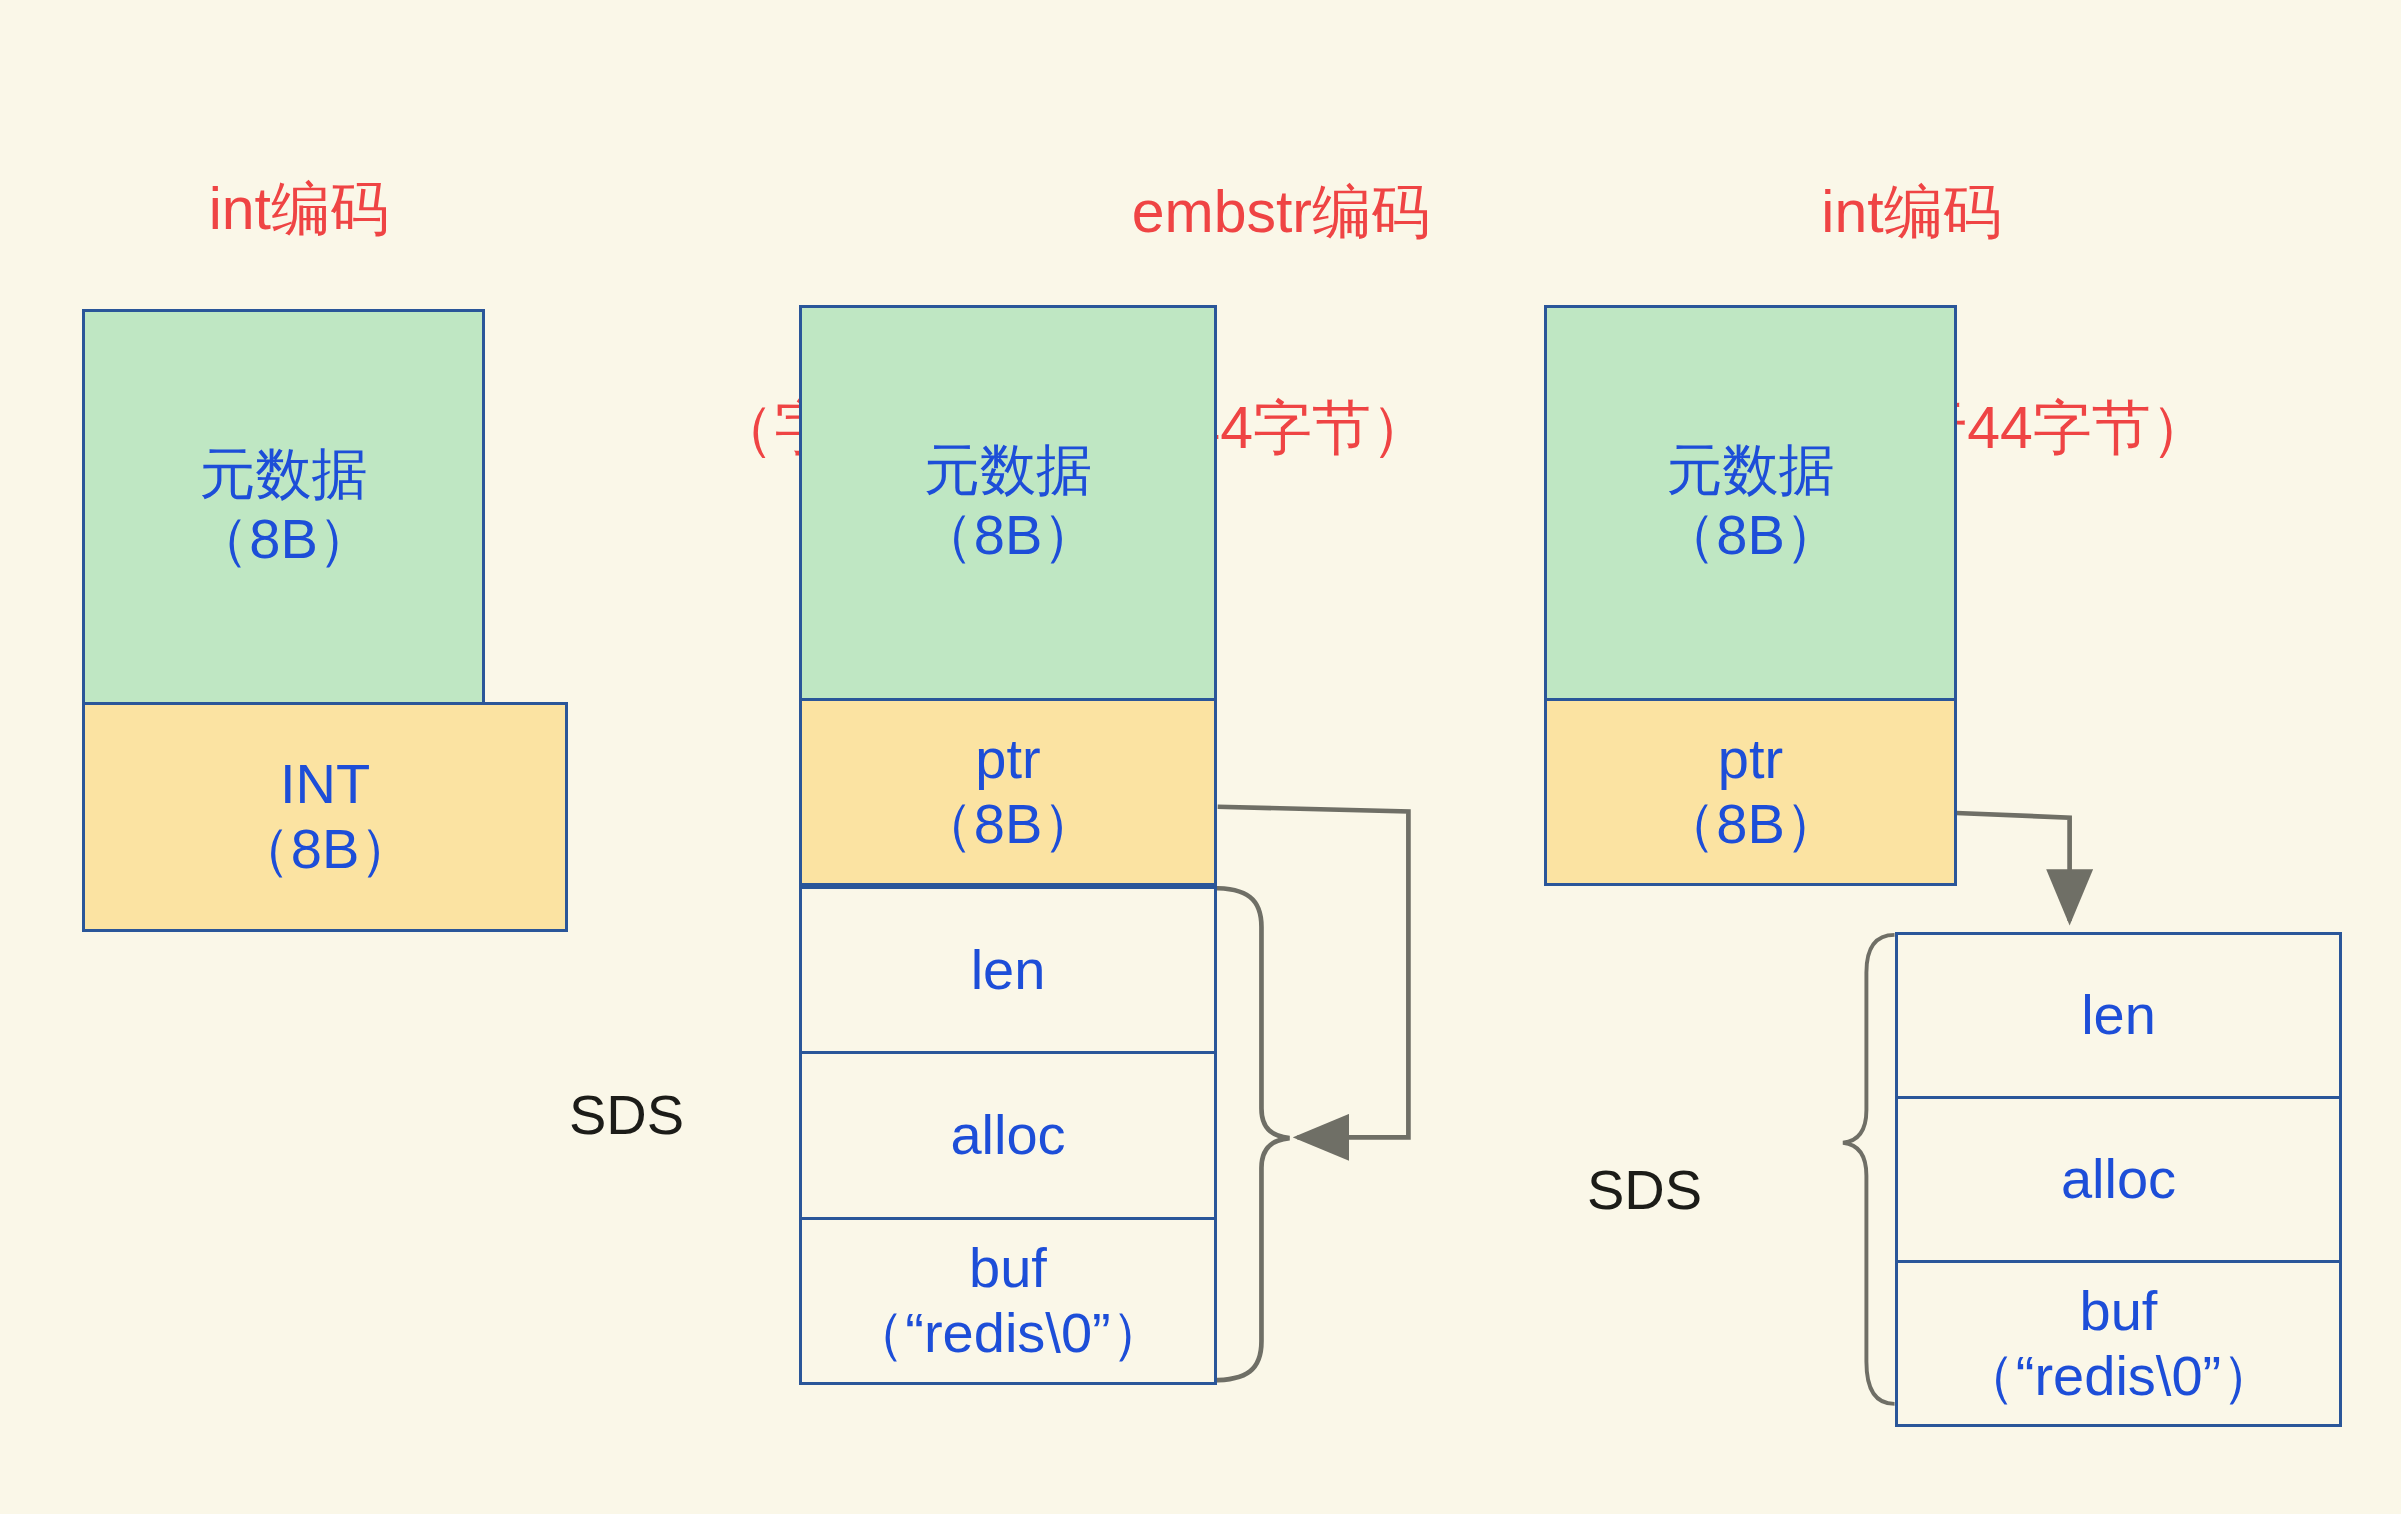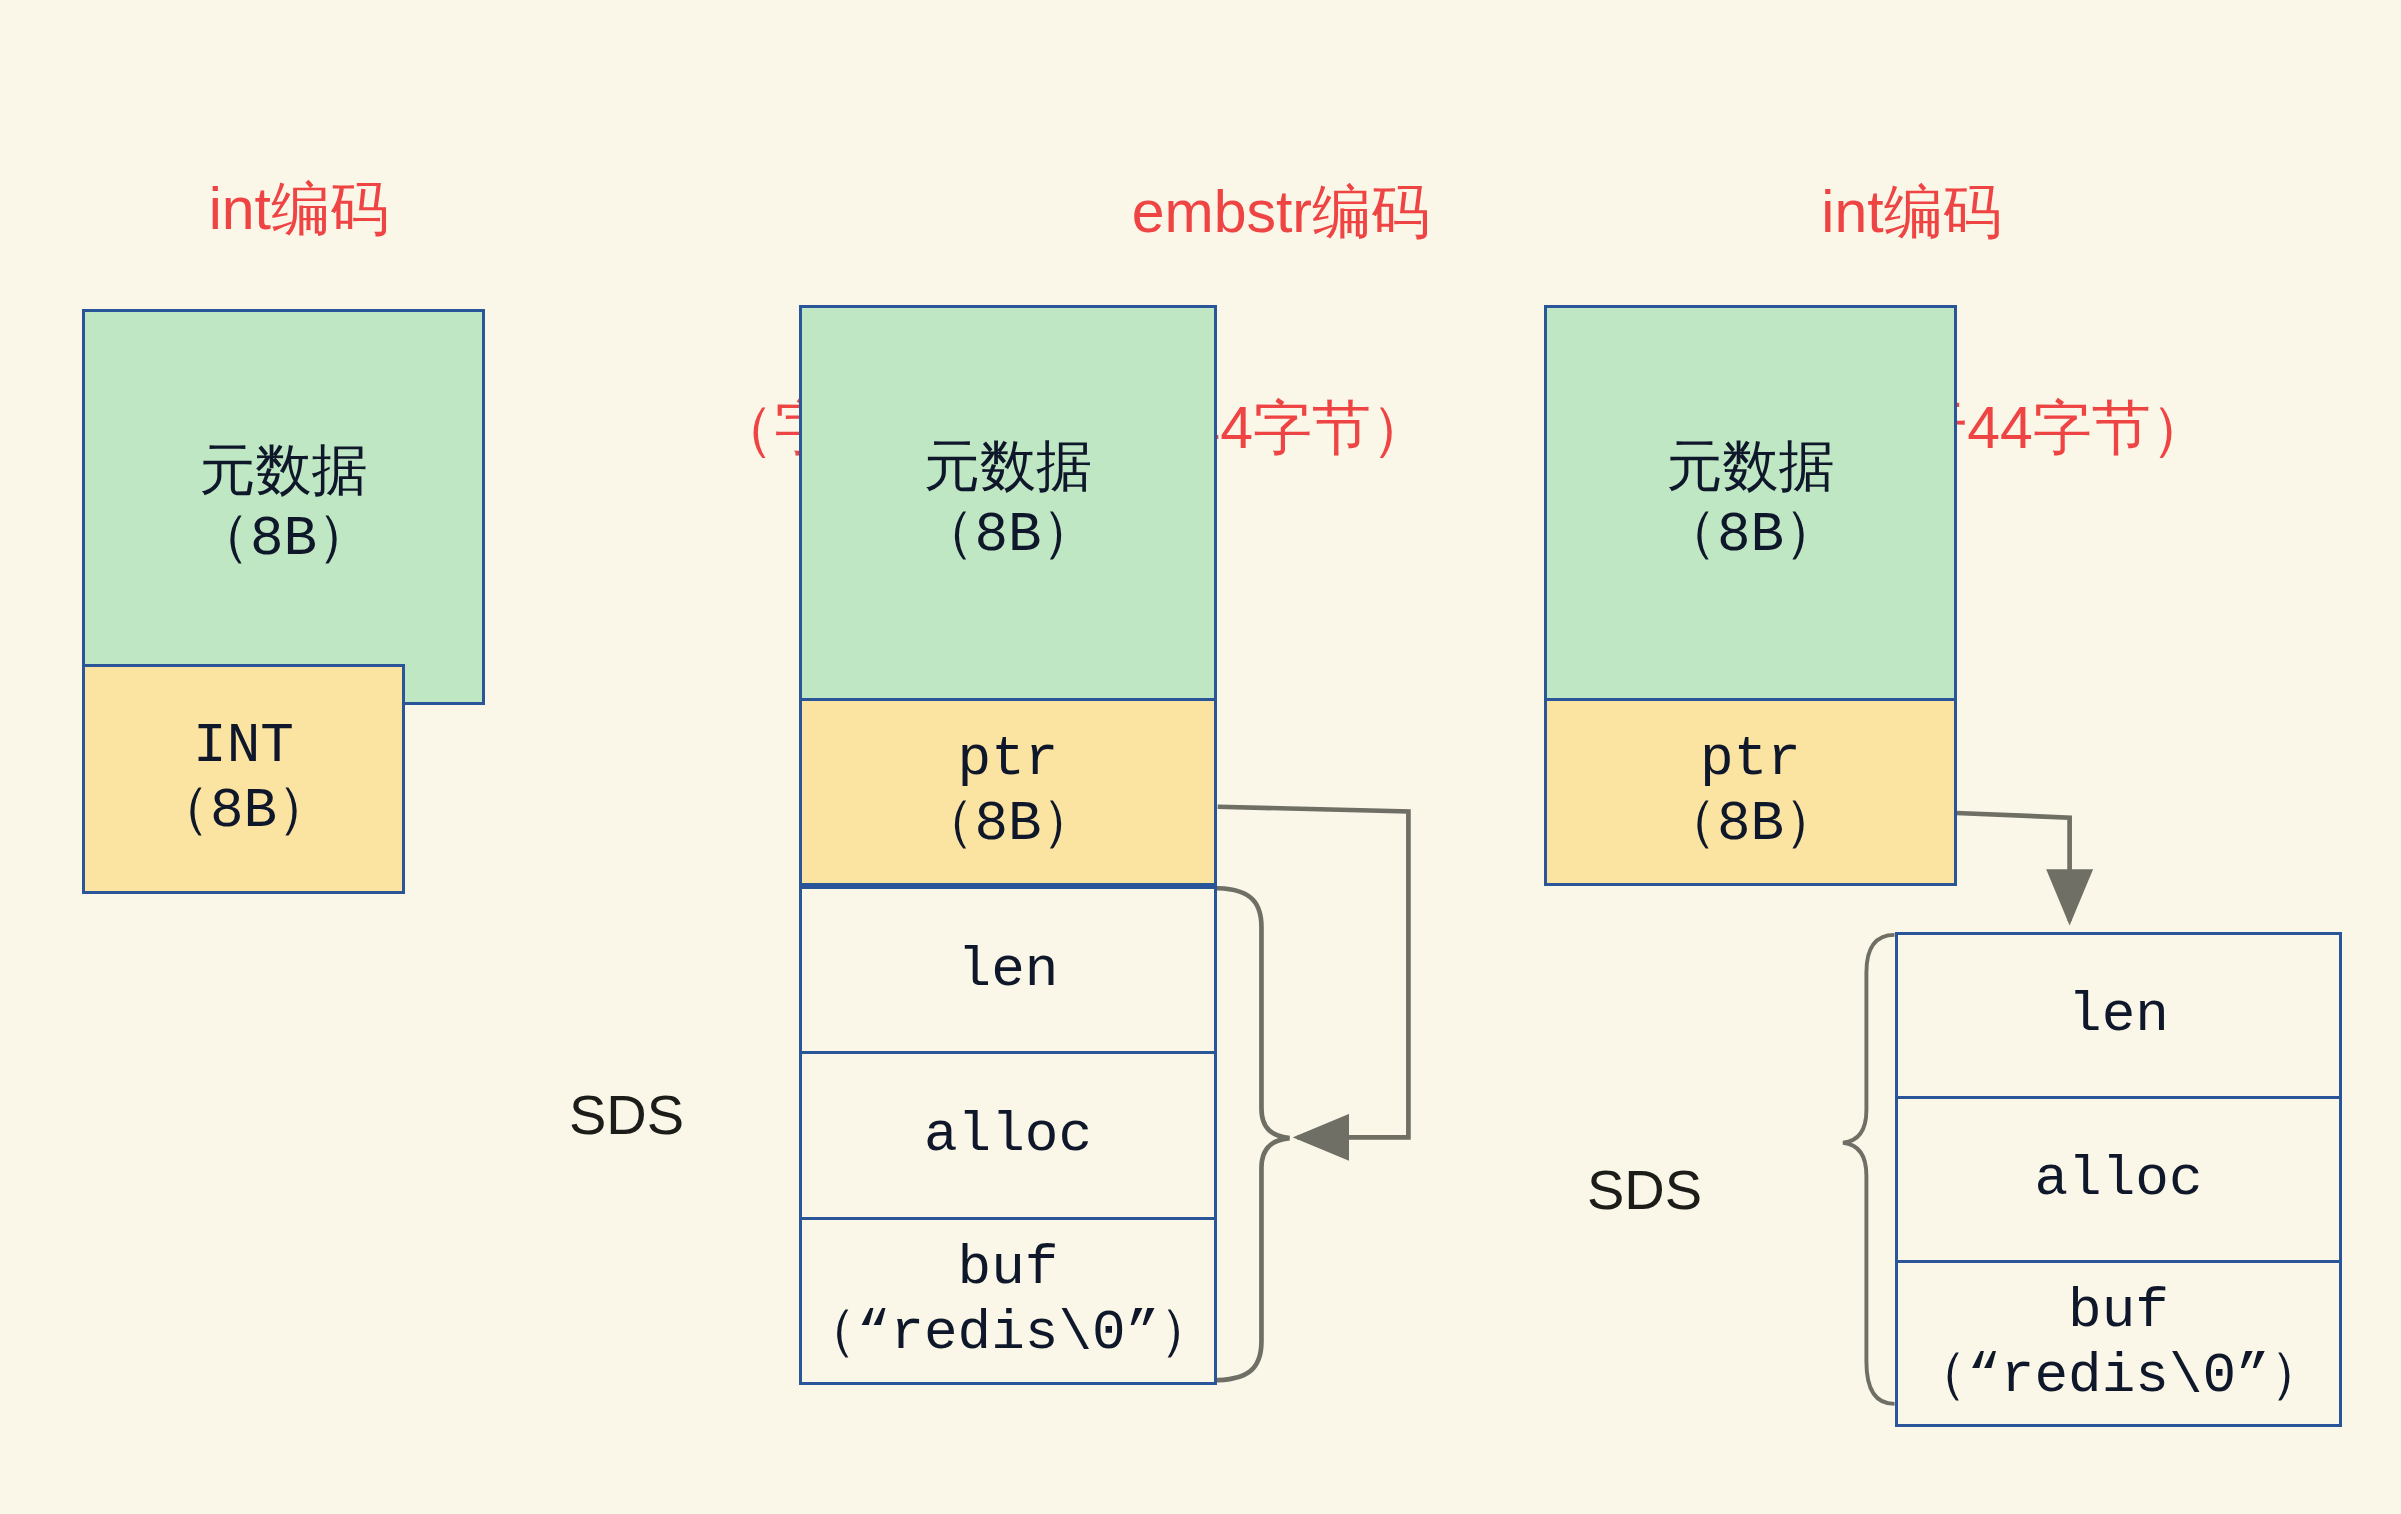--- a/index.html
+++ b/index.html
@@ -34,26 +34,25 @@
 
   
   .cell {
     position: absolute;
     box-sizing: border-box;
     border: 3.9px solid #2a5699;
     display: flex;
     flex-direction: column;
     align-items: center;
     justify-content: center;
-    color: #0f172a;
+    color: #1d4ed8;
     font-size: 56px;
     line-height: 1.16;
     text-align: center;
     white-space: pre;
-    font-family: Liberation Mono, monospace;
   }
   .cell-green { background: #bfe7c3; }
   .cell-yellow { background: #fbe3a2; }
   .cell-plain { background: #faf7e8; }
 
   .cell .l1, .cell .l2 { display: block; }
 
   
   .sds-label {
     position: absolute;
@@ -118,21 +117,21 @@
   <div class="col-title" style="left:1470px; top:33px; width:883px;">
     <div>int编码</div>
     <div>（字符串大于44字节）</div>
   </div>
 
   <div class="cell cell-green" style="left:82px; top:309px; width:403px; height:396px;">
     <span class="l1">元数据</span>
     <span class="l2">（8B）</span>
   </div>
 
-  <div class="cell cell-yellow" style="left:82px; top:664px; width:323px; height:230px;">
+  <div class="cell cell-yellow" style="left:82px; top:702px; width:486px; height:230px;">
     <span class="l1">INT</span>
     <span class="l2">（8B）</span>
   </div>
 
   <div class="cell cell-green" style="left:799px; top:305px; width:418px; height:396px;">
     <span class="l1">元数据</span>
     <span class="l2">（8B）</span>
   </div>
 
   <div class="cell cell-yellow" style="left:799px; top:698px; width:418px; height:188px;">

